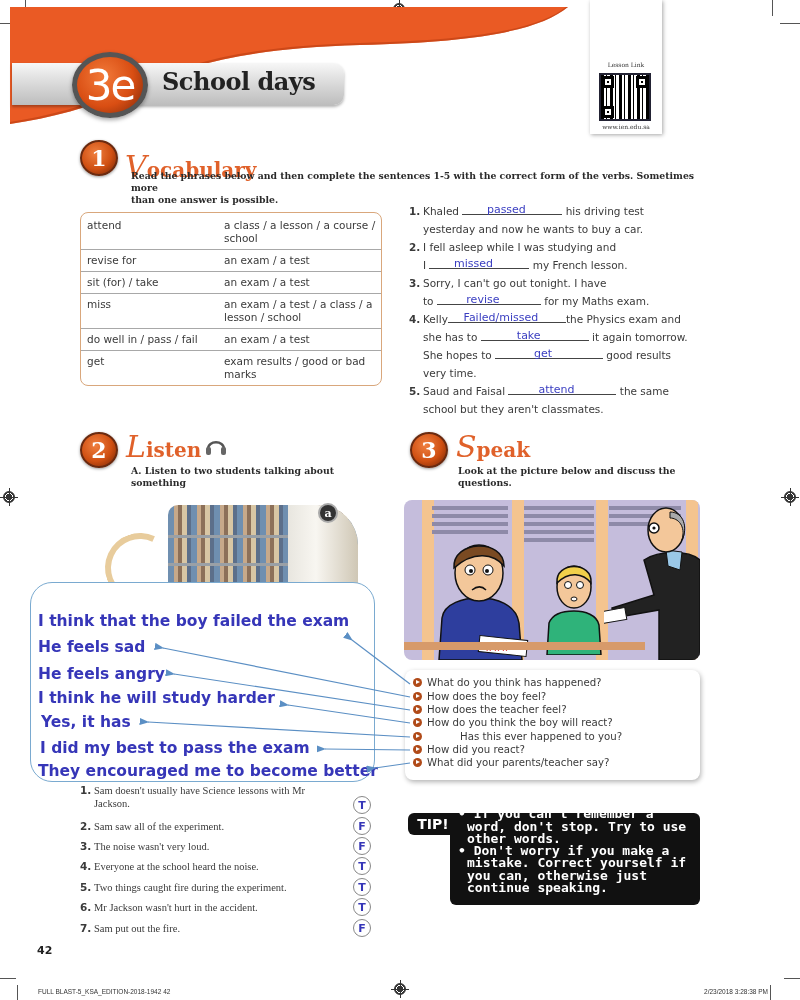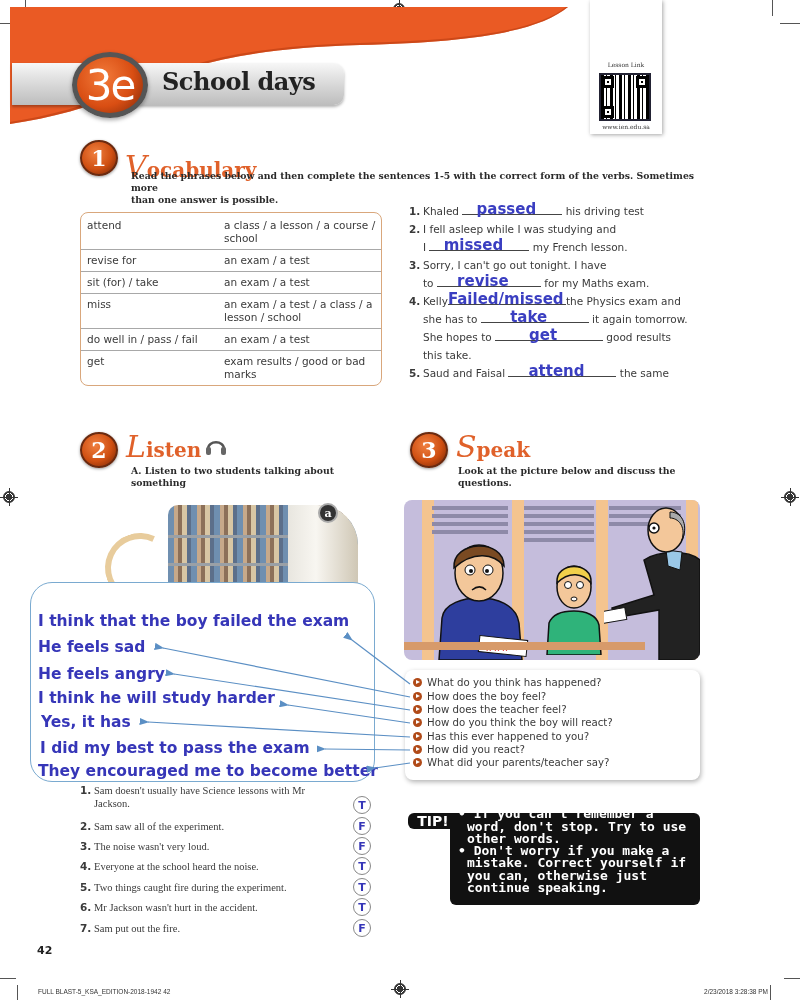--- a/index.html
+++ b/index.html
@@ -44,21 +44,21 @@
   .vocab-row { display: flex; border-top: 1px solid #a8a8a8; padding: 4px 0 4px 6px; font-size: 10.5px; line-height: 13px; color: #3a3a3a; }
   .vocab-row:first-child { border-top: none; padding-top: 6px; }
   .vocab-row .c1 { width: 137px; flex-shrink: 0; }
   .vocab-row .c2 { flex: 1; padding-right: 4px; }
 
   
   .sentences { position: absolute; left: 409px; top: 202px; width: 290px; font-size: 10.5px; color: #3a3a3a; line-height: 18px; }
   .sentences .num { font-weight: bold; display: inline-block; width: 14px; }
   .sentences .indent { padding-left: 14px; }
   .blank { display: inline-block; border-bottom: 1px solid #444; position: relative; height: 13px; vertical-align: baseline; text-align: center; }
-  .ans { position: absolute; left: 0; right: 12px; bottom: -3px; text-align: center; color: #3a3ec1; font-weight: bold; font-size: 15px; line-height: 15px; white-space: nowrap; }
+  .ans { position: absolute; left: 0; right: 12px; bottom: -3px; text-align: center; color: #3a3ec1; font-weight: normal; font-size: 11px; line-height: 15px; white-space: nowrap; }
 
   
   .listen-img { position: absolute; left: 168px; top: 505px; width: 190px; height: 90px; border-radius: 10px 40px 0 0;
     background:
       linear-gradient(100deg, transparent 0 40%, rgba(255,255,255,.0) 40%),
       repeating-linear-gradient(90deg, #6f8fb0 0 6px, #c7a98a 6px 10px, #8c7059 10px 14px, #d8c6a4 14px 19px, #5c6f8a 19px 23px),
       #ddd;
     overflow: hidden; }
   .listen-img .aisle { position: absolute; right: 0; top: 0; width: 70px; height: 100%; background: linear-gradient(90deg, #e8e6df, #f8f6f1 40%, #cfc7b5); }
   .listen-img .shelf { position: absolute; left: 0; width: 130px; height: 3px; background: #9aa0a6; }
@@ -84,21 +84,21 @@
 
   
   .tf-list { position: absolute; left: 80px; top: 784px; width: 300px; font-size: 10.5px; color: #3a3a3a; }
   .tf-item { position: absolute; left: 0; width: 300px; line-height: 13px; }
   .tf-item .num { font-weight: bold; display: inline-block; width: 14px; vertical-align: top; }
   .tf-item .txt { display: inline-block; width: 240px; vertical-align: top; font-family: Liberation Serif, serif; }
   .tf-circle { position: absolute; left: 273px; width: 18px; height: 18px; border-radius: 50%; border: 1.5px solid #888; color: #3636b8; font-weight: bold; font-size: 11px; display: flex; align-items: center; justify-content: center; background: #fff; }
 
   
   .tip-box { position: absolute; left: 450px; top: 813px; width: 250px; height: 92px; background: #111; border-radius: 6px; }
-  .tip-tag { position: absolute; left: 408px; top: 813px; width: 50px; height: 16px; background: #111; border-radius: 6px 0 0 6px; color: #fff; font-weight: bold; font-size: 14px; display: flex; align-items: center; justify-content: center; font-family: "DejaVu Sans", sans-serif; }
+  .tip-tag { position: absolute; left: 408px; top: 813px; width: 50px; height: 22px; background: #111; border-radius: 6px 0 0 6px; color: #fff; font-weight: bold; font-size: 14px; display: flex; align-items: center; justify-content: center; font-family: "DejaVu Sans", sans-serif; }
   .tip-content { position: absolute; left: 458px; top: 796px; width: 240px; color: #fff; font-family: "DejaVu Sans Mono", monospace; font-weight: bold; font-size: 13px; line-height: 12.3px; }
   .tip-content .ti { padding-left: 9px; text-indent: -9px; }
 
   .page-num { position: absolute; left: 37px; top: 944px; font-weight: bold; font-size: 11px; color: #222; }
   .footer-left { position: absolute; left: 38px; top: 988px; font-size: 6.5px; color: #333; font-family: "Liberation Sans Narrow", "Liberation Sans", sans-serif; }
   .footer-right { position: absolute; right: 32px; top: 988px; font-size: 6.5px; color: #333; font-family: "Liberation Sans", sans-serif; }
   .reg-mark { position: absolute; width: 12px; height: 12px; border-radius: 50%; border: 1px solid #333; background: radial-gradient(circle, #333 0 3px, #fff 3px 4px, #333 4px); }
   .reg-mark::before, .reg-mark::after { content:""; position: absolute; background:#333; }
   .reg-mark::before { left: 5px; top: -4px; width: 1px; height: 18px; }
   .reg-mark::after { left: -4px; top: 5px; width: 18px; height: 1px; }
@@ -170,33 +170,35 @@
       <div class="c2">an exam / a test</div>
     </div>
   <div class="vocab-row">
       <div class="c1">get</div>
       <div class="c2">exam results / good or bad marks</div>
     </div>
 </div>
 
 <div class="sentences">
   <div><span class="num">1.</span><span>Khaled</span> <span class="blank" style="width:100px;"><span class="ans">passed</span></span> <span>his driving test</span></div>
+  <div class="indent">yesterday and now he wants to buy a car.</div>
 
   <div><span class="num">2.</span><span>I fell asleep while I was studying and</span></div>
   <div class="indent"><span>I</span> <span class="blank" style="width:100px;"><span class="ans">missed</span></span> <span>my French lesson.</span></div>
 
   <div><span class="num">3.</span><span>Sorry, I can't go out tonight. I have</span></div>
   <div class="indent"><span>to</span> <span class="blank" style="width:104px;"><span class="ans">revise</span></span> <span>for my Maths exam.</span></div>
 
   <div><span class="num">4.</span><span>Kelly</span><span class="blank" style="width:118px;"><span class="ans">Failed/missed</span></span><span>the Physics exam and</span></div>
   <div class="indent"><span>she has to</span> <span class="blank" style="width:108px;"><span class="ans">take</span></span> <span>it again tomorrow.</span></div>
   <div class="indent"><span>She hopes to</span> <span class="blank" style="width:108px;"><span class="ans">get</span></span> <span>good results</span></div>
-  <div class="indent">this take.</div>
+  <div class="indent">very time.</div>
 
   <div><span class="num">5.</span><span>Saud and Faisal</span> <span class="blank" style="width:108px;"><span class="ans">attend</span></span> <span>the same</span></div>
+  <div class="indent">school but they aren't classmates.</div>
 </div>
 
 <div class="sec-badge" style="left:80px;top:432px;">2</div>
 <div class="sec-title" style="left:126px;top:429px;">
   <span class="big">L</span><span>isten</span>
 </div>
 <svg style="position:absolute;left:205px;top:436px;width:22px;height:20px;" viewBox="0 0 22 20">
   <path d="M3 13 C3 4 19 4 19 13" fill="none" stroke="#555" stroke-width="2.5"></path>
   <rect x="1" y="11" width="5" height="8" rx="2" fill="#666"></rect>
   <rect x="16" y="11" width="5" height="8" rx="2" fill="#666"></rect>
@@ -300,21 +302,21 @@
       <span>How does the boy feel?</span>
     </div>
   <div class="q-item" style="top:34px;">
       <span class="q-bullet"></span>
       <span>How does the teacher feel?</span>
     </div>
   <div class="q-item" style="top:47px;">
       <span class="q-bullet"></span>
       <span>How do you think the boy will react?</span>
     </div>
-  <div class="q-item" style="top:61px;">
+  <div class="q-item" style="top:61px;gap:33px;">
       <span class="q-bullet"></span>
       <span>Has this ever happened to you?</span>
     </div>
   <div class="q-item" style="top:74px;">
       <span class="q-bullet"></span>
       <span>How did you react?</span>
     </div>
   <div class="q-item" style="top:87px;">
       <span class="q-bullet"></span>
       <span>What did your parents/teacher say?</span>

